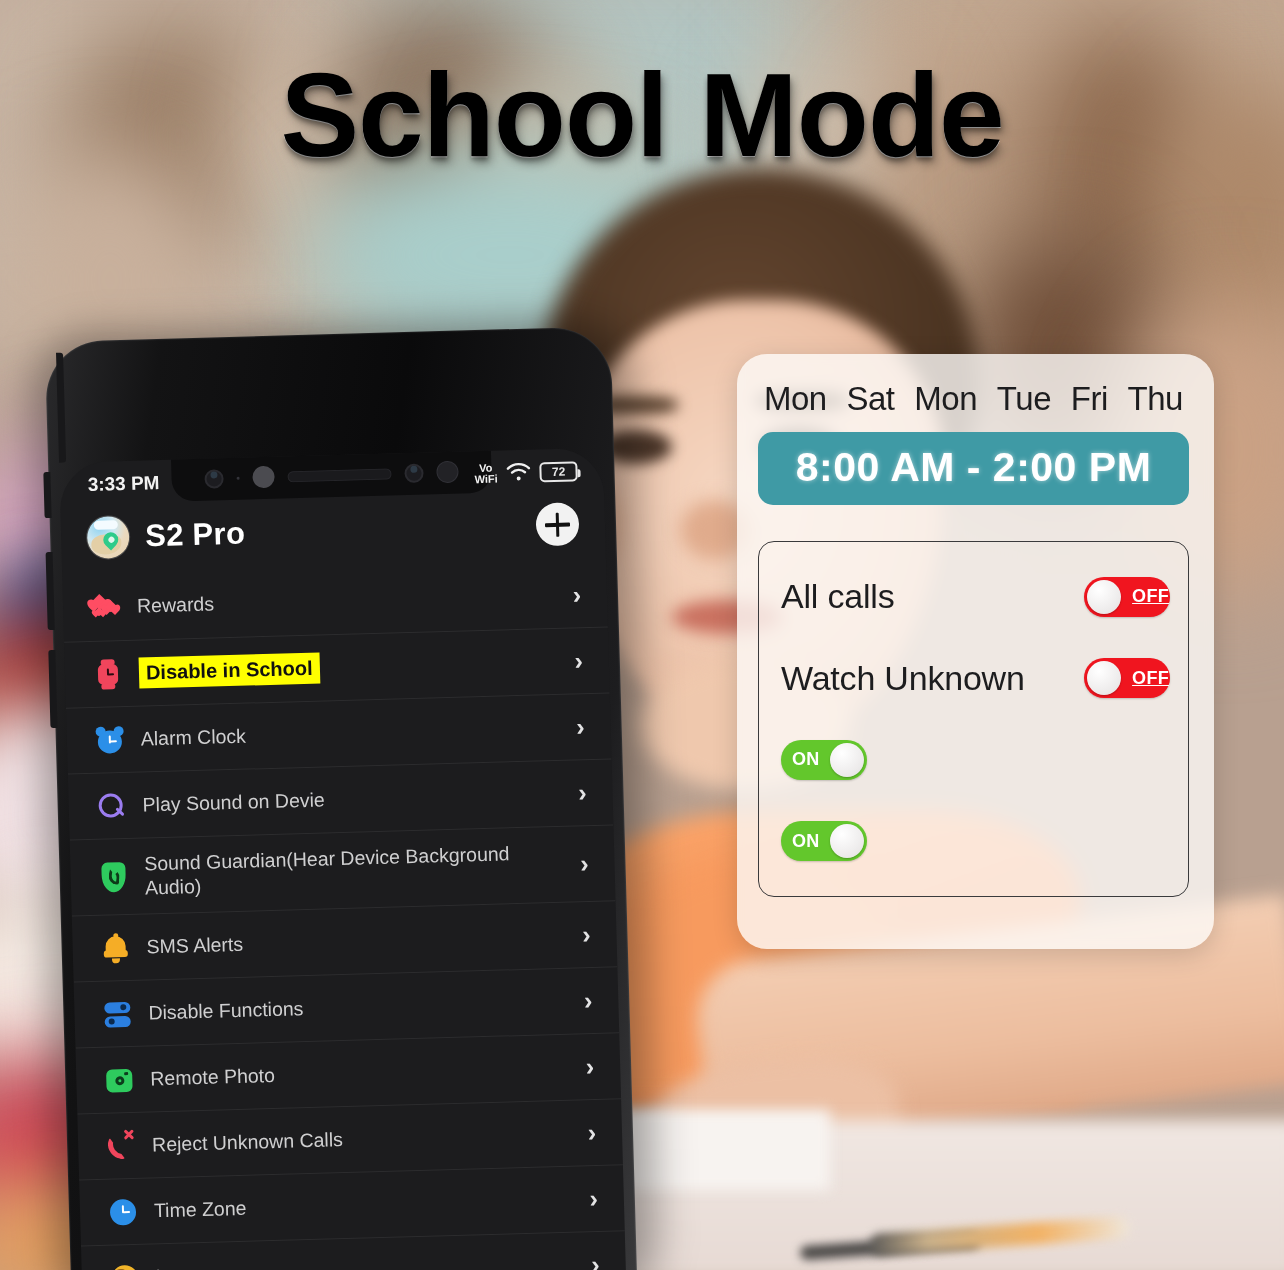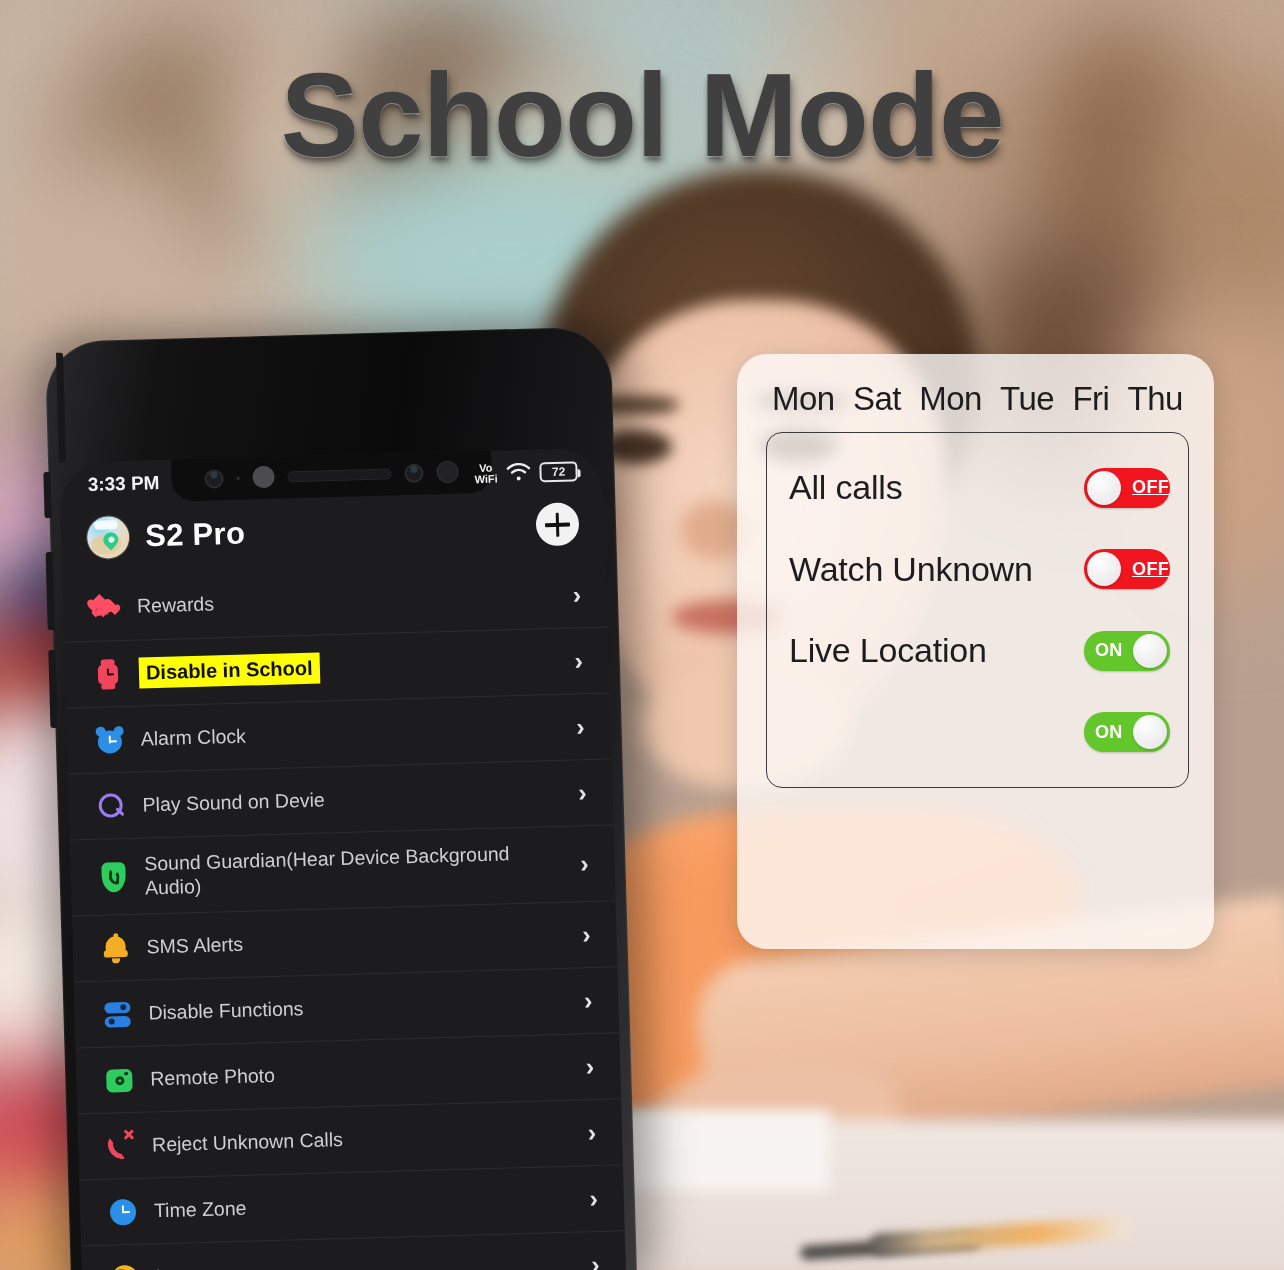--- a/index.html
+++ b/index.html
@@ -119,21 +119,21 @@
   .pencil2 {
     position:absolute; left:800px; top:1240px; width:180px; height:14px;
     background:#4a4846; border-radius:8px; transform:rotate(-4deg); filter:blur(5px);
   }
 
   
   #title {
     position:absolute; left:0; right:0; top:54px;
     text-align:center; z-index:30;
     font-size:118px; font-weight:bold; letter-spacing:-1px;
-    color:#404040; line-height:1.05;
+    color:#000000; line-height:1.05;
     text-shadow: 0 4px 4px rgba(0,0,0,.30), 3px 7px 10px rgba(0,0,0,.32), 0 1px 0 #fff;
     font-family:"Liberation Sans", sans-serif;
   }
 
   
   #phone {
     position:absolute; left:58px; top:334px;
     width:566px; height:960px;
     transform:rotate(-1.6deg);
     z-index:25;
@@ -310,41 +310,41 @@
     background:#7a4a10;border-radius:50% 30% 40% 50%;}
   .ic-globe .c:after{content:"";position:absolute;left:13px;top:14px;width:12px;height:9px;
     background:#7a4a10;border-radius:40% 50% 30% 50%;}
 
   
   #card {
     position:absolute; left:737px; top:354px; width:477px; height:595px;
     background:rgba(252,250,248,.80);
     border-radius:30px; z-index:28;
     box-shadow:0 6px 26px rgba(0,0,0,.16);
-    padding:26px 25px 22px 29px;
+    padding:26px 25px 22px 21px;
     backdrop-filter:blur(4px);
   }
   .days {
     display:flex; justify-content:space-between; align-items:baseline;
     padding:0 6px 0 6px; margin-bottom:14px;
   }
   .days span { font-size:33px; color:#1d1d1f; letter-spacing:-.5px; }
   .timebar {
     background:#3f9aa5; border-radius:15px;
     text-align:center; padding:12px 0 14px 0;
     color:#fff; font-size:41px; font-weight:bold; letter-spacing:.5px;
     text-shadow:0 0 5px rgba(255,255,255,.55);
     margin-bottom:36px;
   }
   .panel {
     border:1.6px solid #3a3a3c; border-radius:16px;
     padding:14px 18px 14px 22px; height:356px;
     display:flex; flex-direction:column; justify-content:space-around;
   }
-  .prow { display:flex; align-items:center;justify-content:flex-end; }
+  .prow { display:flex; align-items:center; }
   .prow .plabel { font-size:34px; color:#1d1d1f; flex:1; letter-spacing:-.2px; }
 
   .toggle {
     width:86px; height:40px; border-radius:20px; position:relative; flex:0 0 auto;
     display:flex; align-items:center;
     box-shadow:0 1px 2px rgba(0,0,0,.2);
   }
   .toggle .knob {
     position:absolute; width:34px; height:34px; border-radius:50%;
     background:radial-gradient(circle at 35% 30%, #ffffff 0%, #eceaea 70%, #dcdada 100%);
@@ -586,41 +586,41 @@
 <div id="card">
   <div class="days">
     <span>Mon</span>
     <span>Sat</span>
     <span>Mon</span>
     <span>Tue</span>
     <span>Fri</span>
     <span>Thu</span>
   </div>
 
+  <div class="timebar">8:00 AM - 2:00 PM</div>
 
   <div class="panel">
 
     <div class="prow">
       <div class="plabel">All calls</div>
       <div class="toggle off">
         <div class="knob"></div>
         <div class="tt">OFF</div>
       </div>
     </div>
 
     <div class="prow">
       <div class="plabel">Watch Unknown</div>
       <div class="toggle off">
         <div class="knob"></div>
         <div class="tt">OFF</div>
       </div>
     </div>
 
     <div class="prow">
-      <div class="plabel">Live Location</div>
       <div class="toggle on">
         <div class="knob"></div>
         <div class="tt">ON</div>
       </div>
     </div>
 
     <div class="prow">
       <div class="toggle on">
         <div class="knob"></div>
         <div class="tt">ON</div>

